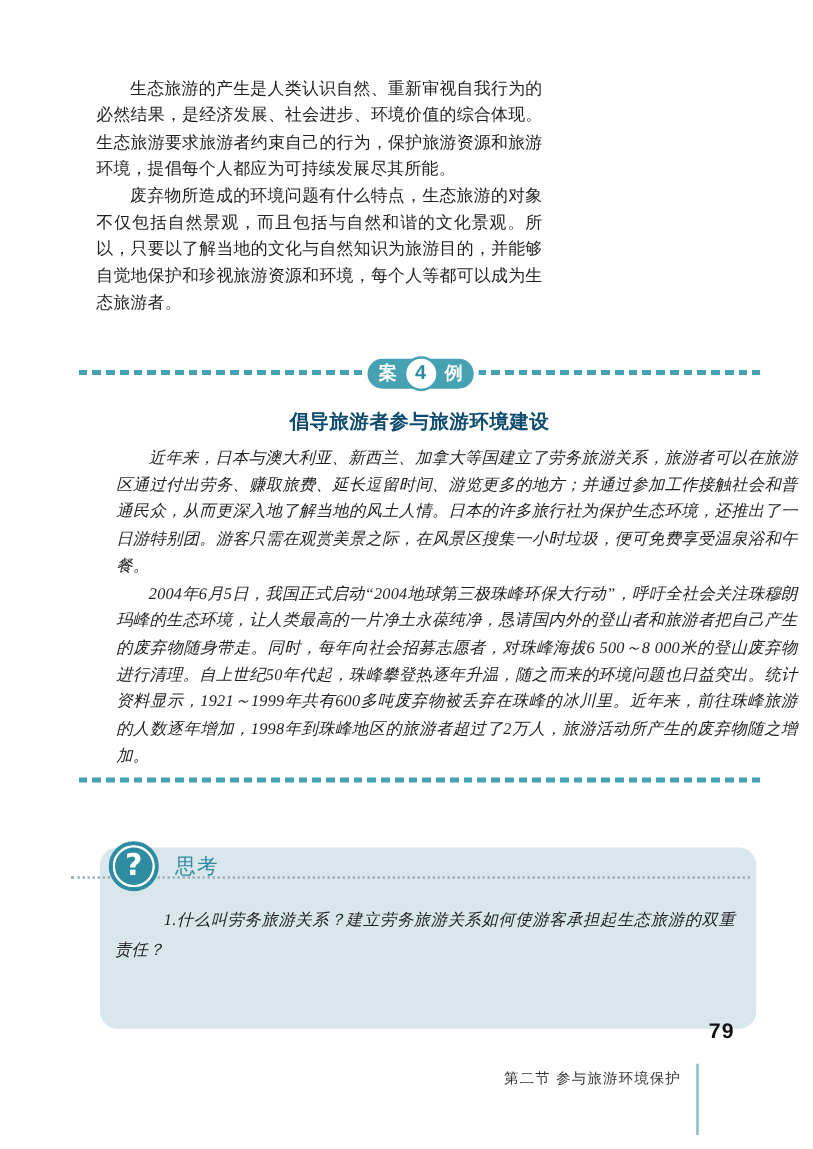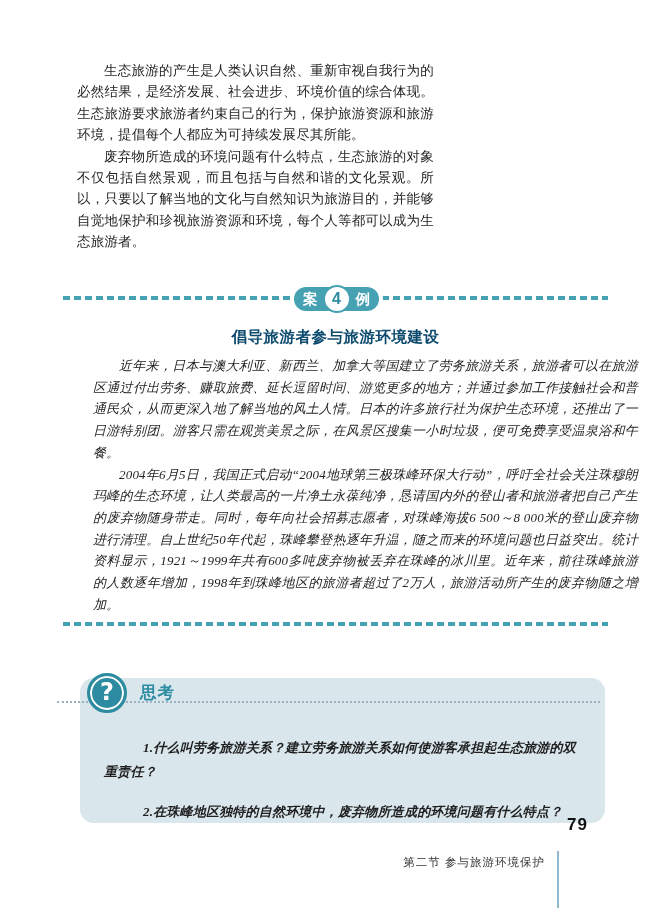--- a/index.html
+++ b/index.html
@@ -72,30 +72,30 @@
     box-shadow:inset 0 0 0 2px #ffffff;box-sizing:border-box;
     display:flex;align-items:center;justify-content:center;
   }
   .think-circle span{
     color:#ffffff;font-family:"DejaVu Sans","Liberation Sans",sans-serif;
     font-weight:bold;font-size:24px;line-height:1;transform:translateY(-1px);
   }
   .think-label{
     left:140px;top:682px;color:var(--teal-dark);
     font-family:"Liberation Sans","DejaVu Sans",sans-serif;
-    font-weight:bold;font-size:16.5px;letter-spacing:1px;
+    font-weight:normal;font-size:16.5px;letter-spacing:1px;
   }
   .think-dotline{
     left:57px;top:701px;width:543px;height:0;
     border-bottom:2px dotted var(--dot);
   }
   .questions{left:88px;top:720px;width:504px;}
   .questions p{
-    margin:16px;font-size:13px;line-height:24px;text-align:justify;
-    text-indent:39px;font-style:italic;letter-spacing:.2px;font-weight:bold;
+    margin:4px;font-size:13px;line-height:24px;text-align:justify;
+    text-indent:39px;font-style:italic;letter-spacing:.2px;
   }
 
   
   .footer-section{
     right:105px;top:855px;font-family:"Liberation Sans","DejaVu Sans",sans-serif;
     font-size:11.5px;color:#333;letter-spacing:1px;
   }
   .footer-bar{left:557px;top:851px;width:2px;height:57px;background:var(--bar);}
   .footer-page{
     left:567px;top:815px;font-family:"Liberation Sans","DejaVu Sans",sans-serif;
@@ -128,18 +128,17 @@
 <div class="abs dash-line dash-bottom"></div>
 
 <div class="abs think-box"></div>
 <div class="abs think-dotline"></div>
 <div class="abs think-circle">
   <span>?</span>
 </div>
 <div class="abs think-label">思考</div>
 <div class="abs questions">
   <p>1.什么叫劳务旅游关系？建立劳务旅游关系如何使游客承担起生态旅游的双重责任？</p>
-  <p>2.在珠峰地区独特的自然环境中，废弃物所造成的环境问题有什么特点？</p>
 </div>
 
 <div class="abs footer-section">第二节 参与旅游环境保护</div>
 <div class="abs footer-bar"></div>
 <div class="abs footer-page">79</div>
 
 </body></html>

